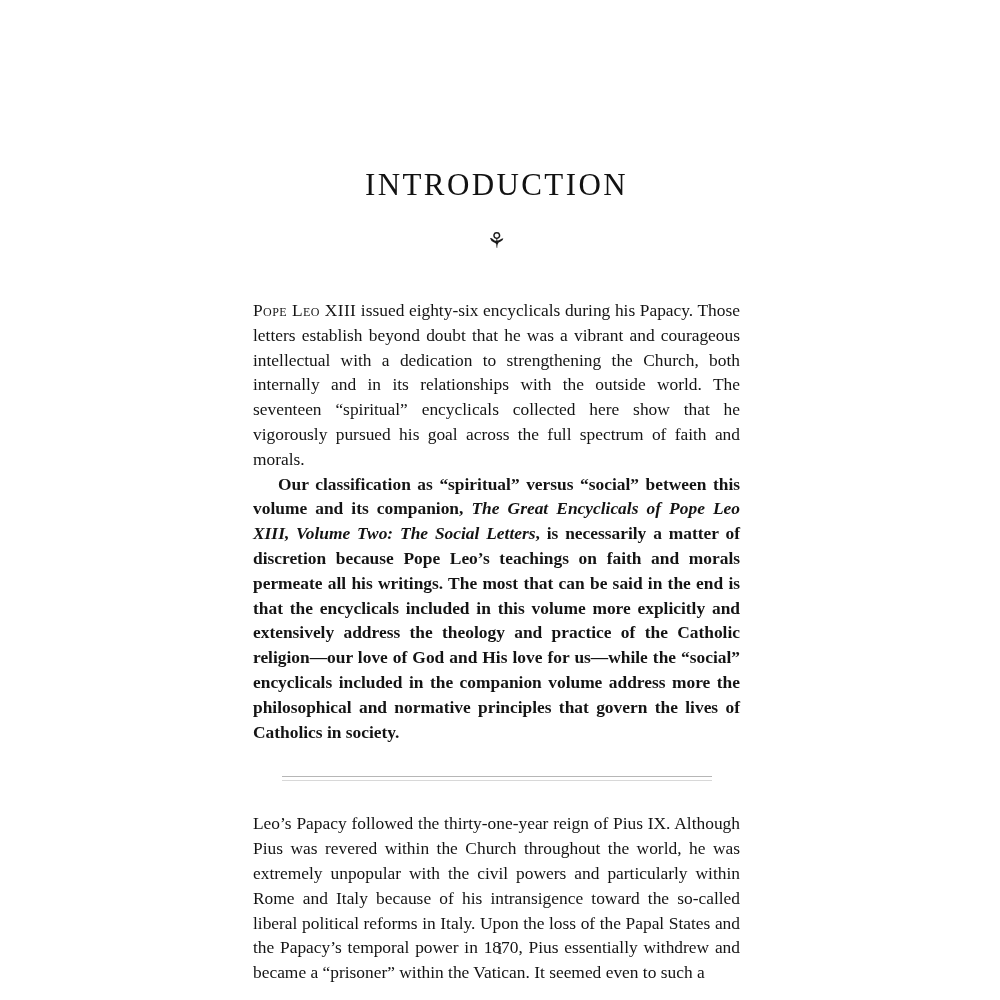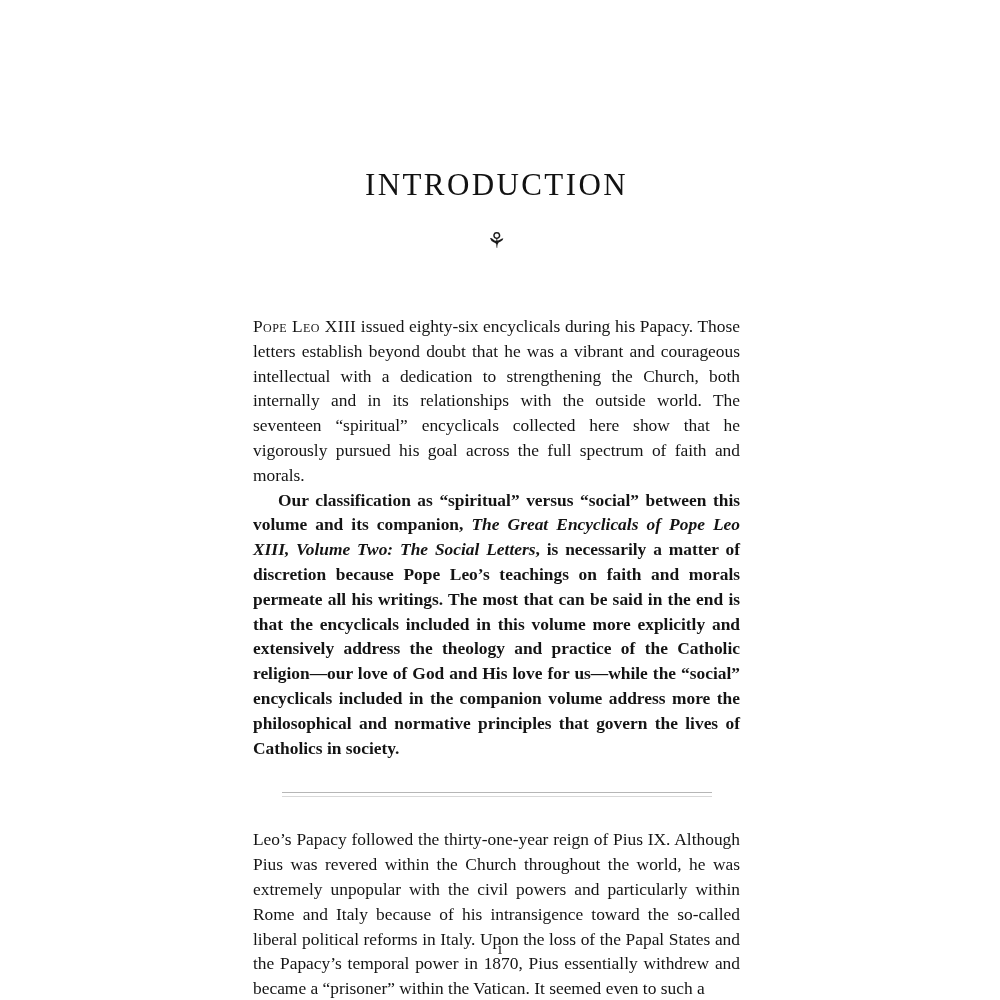--- a/index.html
+++ b/index.html
@@ -49,21 +49,21 @@
   .body-text {
     margin: 0;
     font-size: 17.4px;
     line-height: 24.8px;
     text-align: justify;
     color: #141414;
     -webkit-hyphens: auto;
     hyphens: auto;
   }
   .para-first {
-    margin-top: 60px;
+    margin-top: 44px;
   }
   .para-indent {
     text-indent: 25px;
     font-weight: bold;
   }
   .smallcaps {
     font-variant: small-caps;
     letter-spacing: 0.4px;
   }
   .italic {

